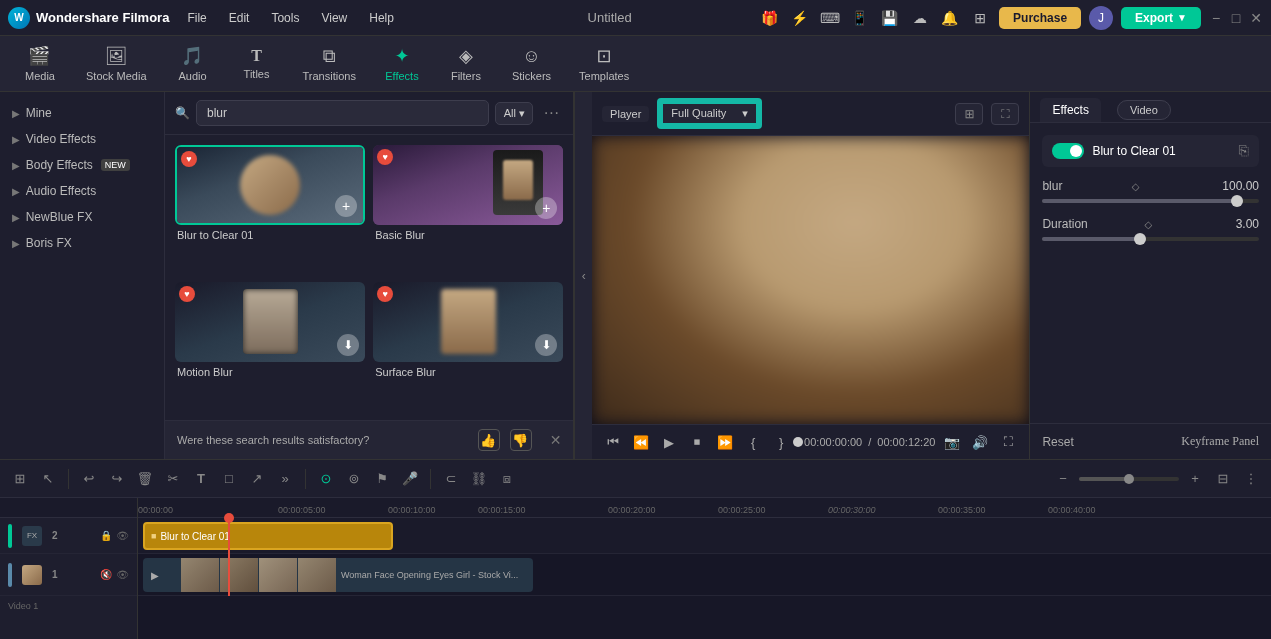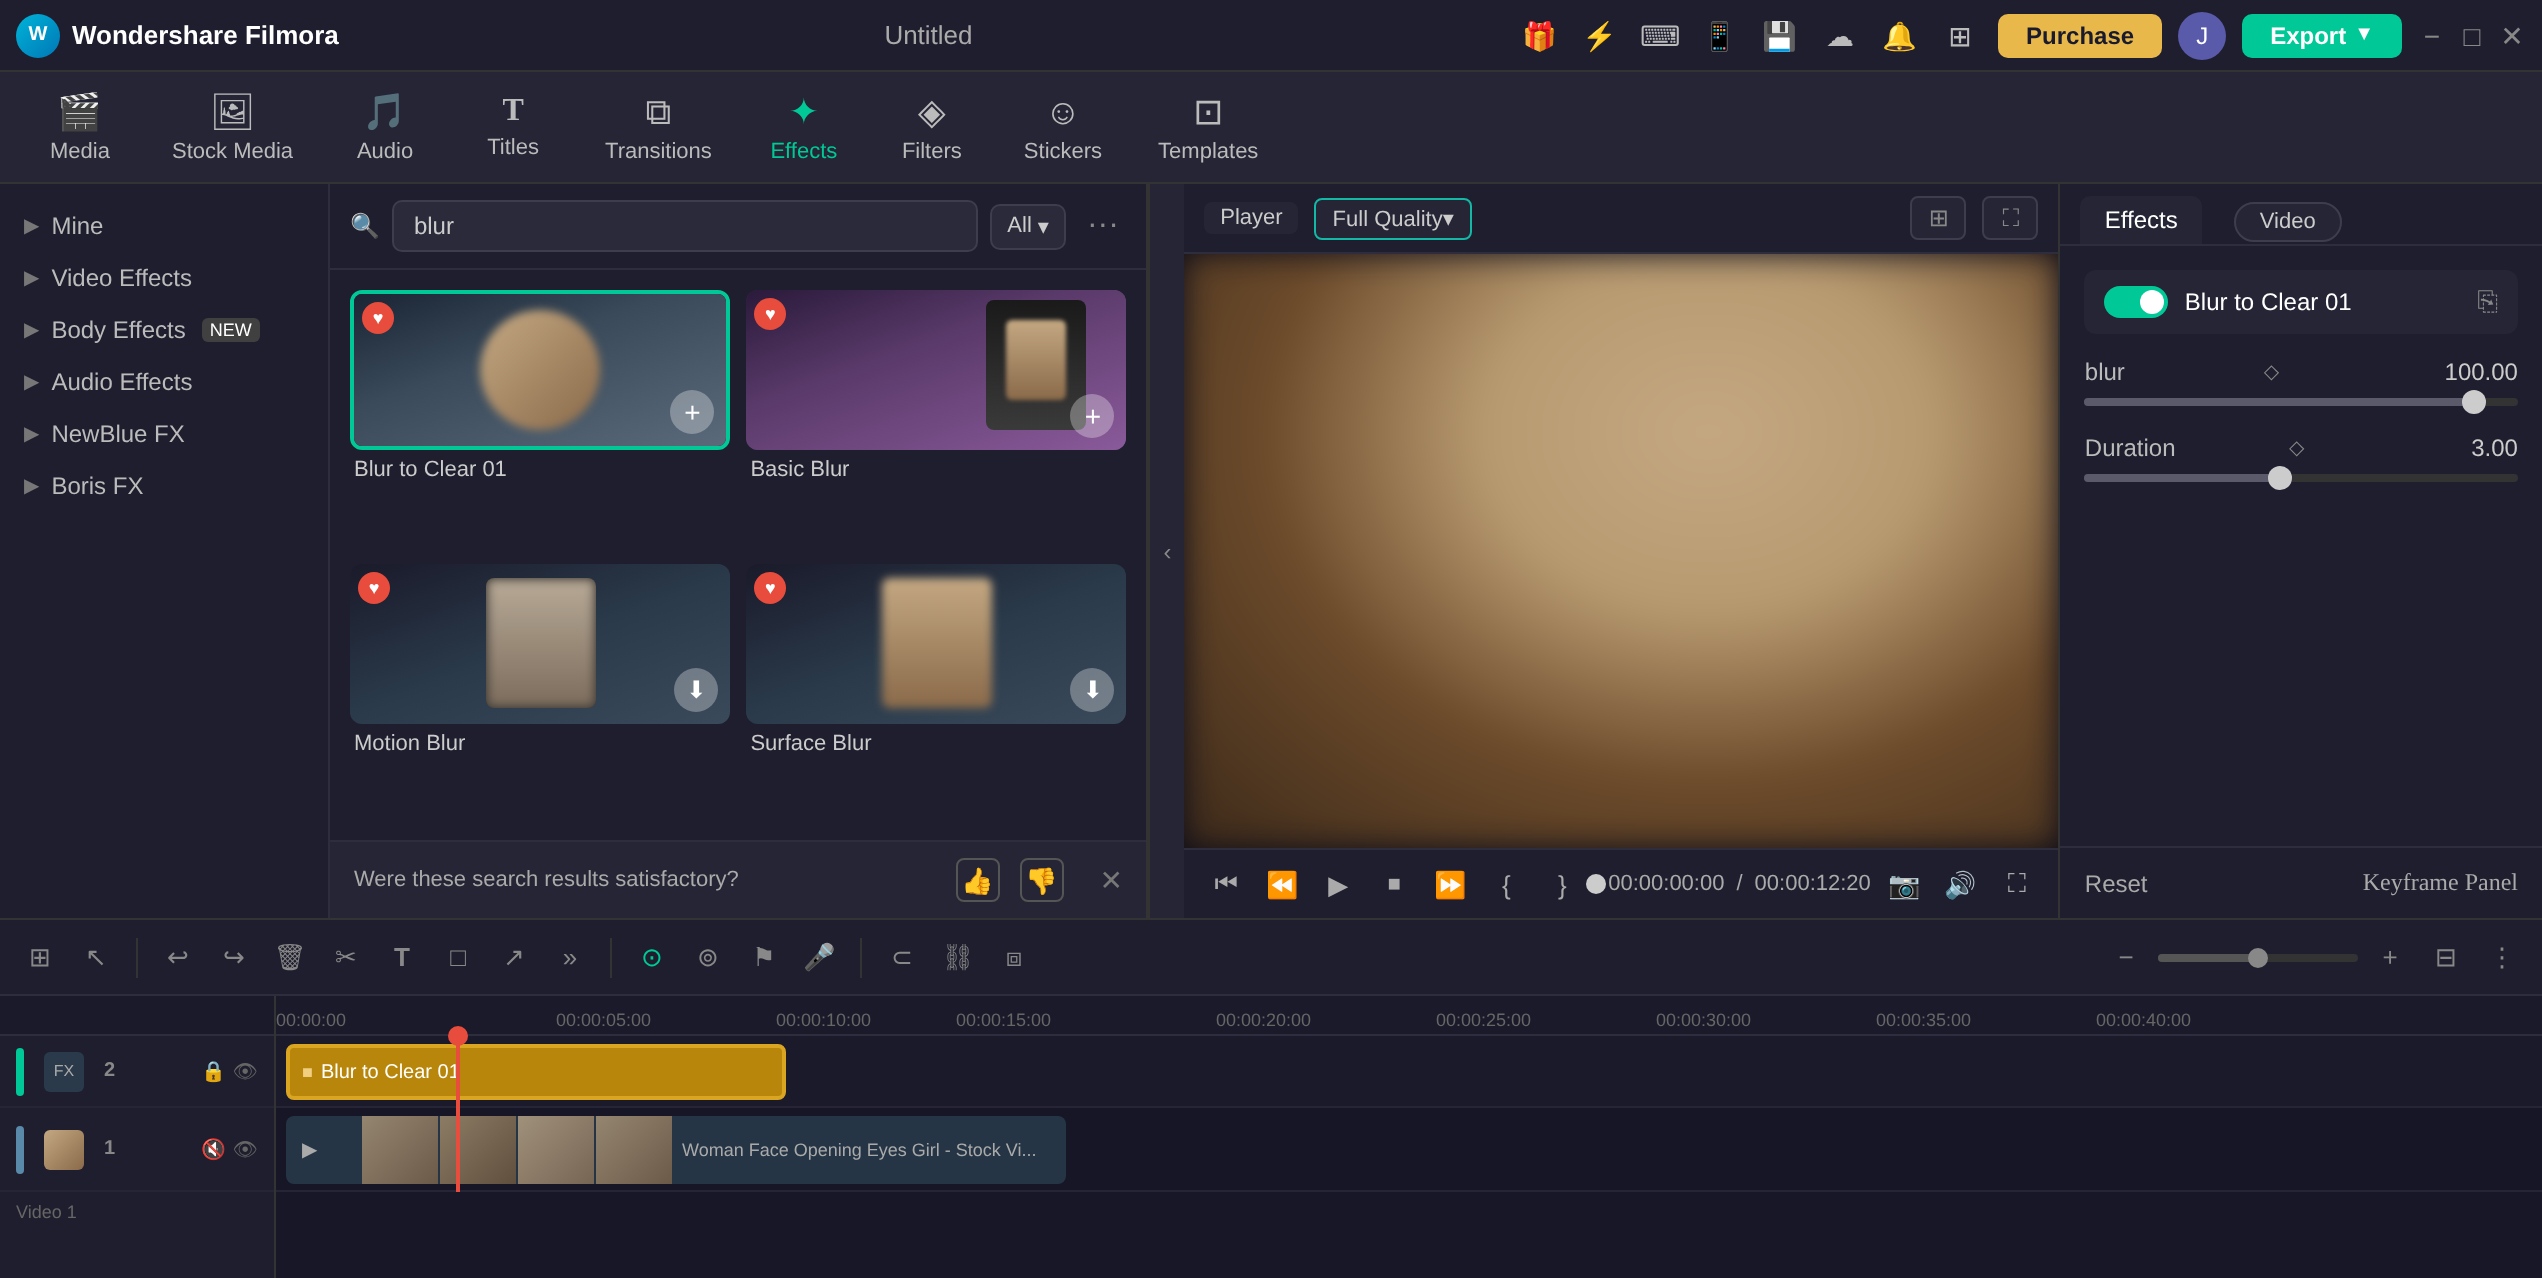--- a/index.html
+++ b/index.html
@@ -64,21 +64,21 @@
     .sat-btn { width: 22px; height: 22px; display: flex; align-items: center; justify-content: center; background: transparent; border: 1px solid #555; border-radius: 4px; cursor: pointer; color: #888; font-size: 13px; }
     .sat-close { color: #777; cursor: pointer; font-size: 14px; margin-left: 8px; }
     
     
     #panel-collapse { width: 18px; background: #252535; border-left: 1px solid #333; display: flex; align-items: center; justify-content: center; cursor: pointer; color: #888; font-size: 12px; }
 
     
     #player-area { flex: 1; display: flex; flex-direction: column; background: #181828; border-right: 1px solid #333; }
     #player-toolbar { display: flex; align-items: center; padding: 6px 10px; gap: 8px; background: #1e1e2e; border-bottom: 1px solid #2d2d3d; }
     .player-btn { color: #ccc; cursor: pointer; font-size: 11px; padding: 2px 8px; background: #252535; border-radius: 4px; display: flex; align-items: center; gap: 4px; }
-    .player-quality { background: #252535; border: 1px solid #14b8a6; border-radius: 4px; color: #ccc; padding: 3px 8px; font-size: 11px; display: flex; align-items: flex-end; gap: 0; cursor: pointer; }
+    .player-quality { background: #252535; border: 6px solid #14b8a6; border-radius: 4px; color: #ccc; padding: 3px 8px; font-size: 11px; display: flex; align-items: flex-start; gap: 16px; cursor: pointer; }
     .player-spacer { flex: 1; }
     .player-view-btn { width: 28px; height: 22px; background: #252535; border-radius: 4px; display: flex; align-items: center; justify-content: center; cursor: pointer; color: #888; font-size: 12px; border: 1px solid #3d3d4d; }
     
     #video-canvas { flex: 1; background: #0d0d1a; display: flex; align-items: center; justify-content: center; overflow: hidden; position: relative; }
     .blurred-face { width: 100%; height: 100%; background: radial-gradient(ellipse at 60% 30%, #c4a882 0%, #b89a70 30%, #6b4a2a 60%, #3d2a1a 100%); filter: blur(8px); }
     
     #player-controls { display: flex; align-items: center; padding: 6px 10px; gap: 6px; background: #1e1e2e; border-top: 1px solid #2d2d3d; }
     #timeline-scrubber { flex: 1; height: 4px; background: #333; border-radius: 2px; position: relative; cursor: pointer; }
     .scrubber-fill { width: 0%; height: 100%; background: #00c896; border-radius: 2px; }
     .scrubber-handle { width: 10px; height: 10px; background: #ccc; border-radius: 50%; position: absolute; top: -3px; left: 0%; transform: translateX(-50%); }
@@ -140,20 +140,27 @@
     .playhead-top { width: 10px; height: 10px; background: #e74c3c; border-radius: 50%; position: absolute; top: -5px; left: -4px; }
     #timeline-tracks-wrapper { position: relative; overflow-x: auto; flex: 1; }
   </style>
 </head>
 <body>
 
 <div id="topbar">
   <div id="app-logo">
     <div class="logo-icon">W</div>
     <span>Wondershare Filmora</span>
+  </div>
+  <div id="menu-bar">
+    <span class="menu-item">File</span>
+    <span class="menu-item">Edit</span>
+    <span class="menu-item">Tools</span>
+    <span class="menu-item">View</span>
+    <span class="menu-item">Help</span>
   </div>
   <div id="title-bar">Untitled</div>
   <div id="topbar-right">
     <div class="tb-icon">🎁</div>
     <div class="tb-icon">⚡</div>
     <div class="tb-icon">⌨</div>
     <div class="tb-icon">📱</div>
     <div class="tb-icon">💾</div>
     <div class="tb-icon">☁</div>
     <div class="tb-icon">🔔</div>
@@ -478,21 +485,21 @@
 
     <div id="timeline-tracks-wrapper">
 
       <div id="ruler">
         <span class="ruler-mark" style="left:0px;">00:00:00</span>
         <span class="ruler-mark" style="left:140px;">00:00:05:00</span>
         <span class="ruler-mark" style="left:250px;">00:00:10:00</span>
         <span class="ruler-mark" style="left:340px;">00:00:15:00</span>
         <span class="ruler-mark" style="left:470px;">00:00:20:00</span>
         <span class="ruler-mark" style="left:580px;">00:00:25:00</span>
-        <span class="ruler-mark" style="left:690px;">00:00:30:00</span>
+        <span class="ruler-mark" style="left:690px;font-style:italic;">00:00:30:00</span>
         <span class="ruler-mark" style="left:800px;">00:00:35:00</span>
         <span class="ruler-mark" style="left:910px;">00:00:40:00</span>
       </div>
 
       <div id="tracks-container" style="position:relative;">
 
         <div class="track-row" style="height:36px;background:#1a1a2a;">
           <div class="effect-clip" style="left:5px;width:250px;border:2px solid #daa520;">
             <span style="font-size:9px;margin-right:4px;color:#f0d080;">■</span>
             <span>Blur to Clear 01</span>

